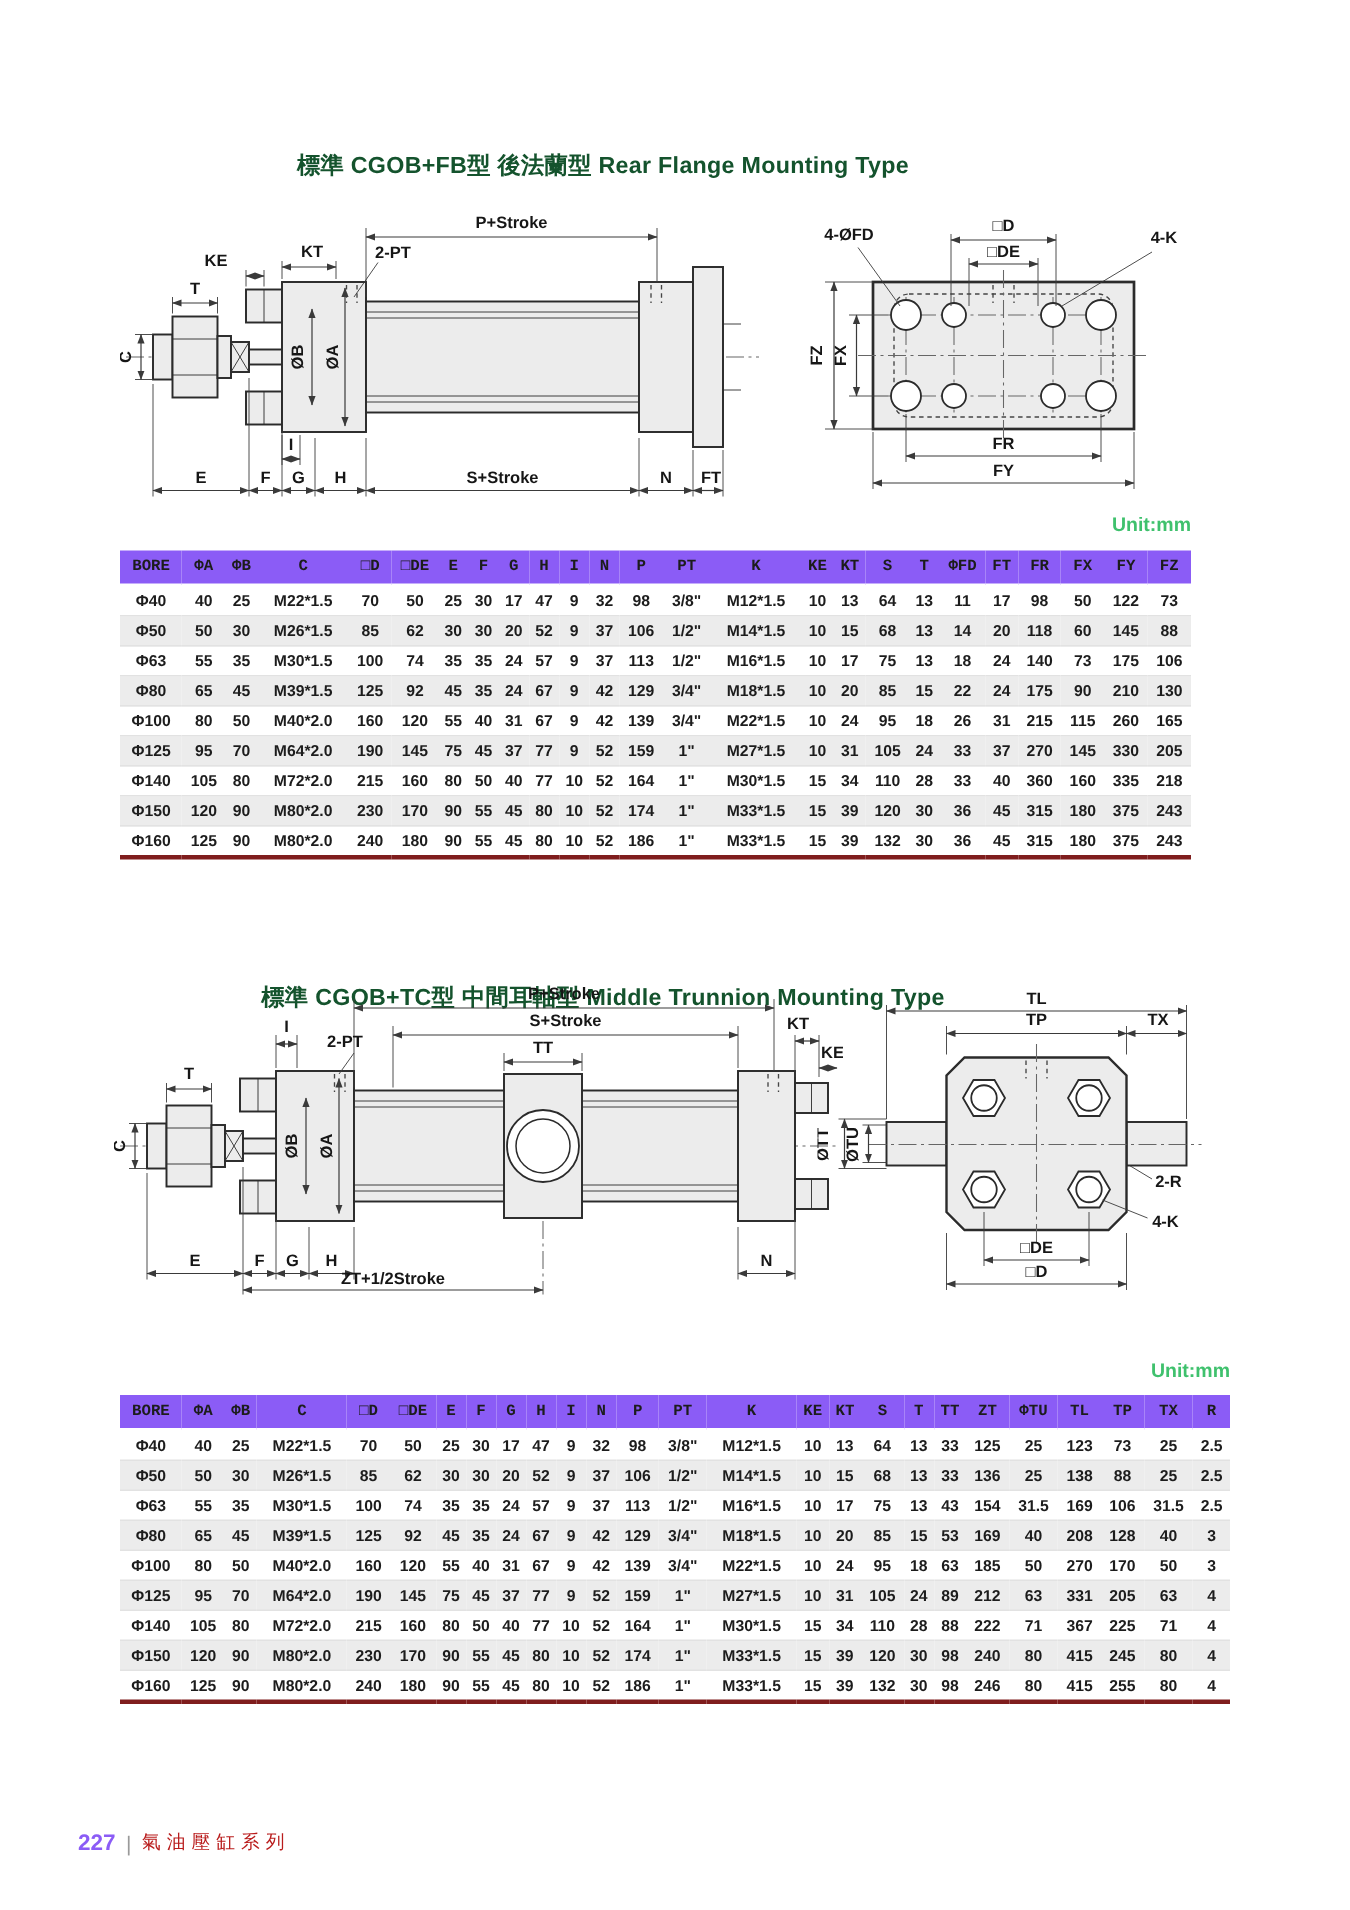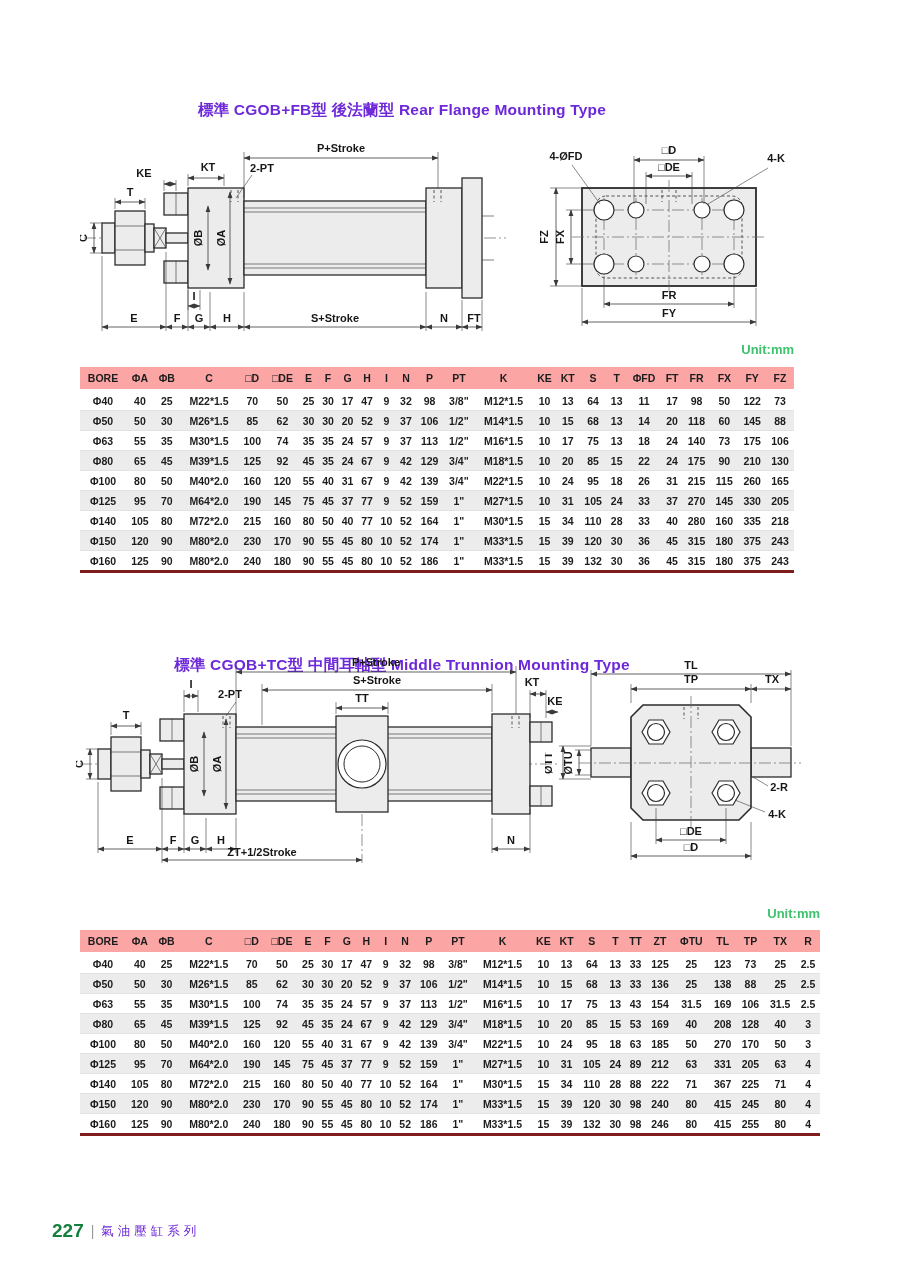--- a/index.html
+++ b/index.html
@@ -1,29 +1,29 @@
 <!DOCTYPE html>
 <html><head>
 <meta charset="utf-8">
 <style>
   * { margin:0; padding:0; box-sizing:border-box; }
   html,body { width:900px; height:1273px; background:#fff; overflow:hidden;
     font-family:"Liberation Sans","DejaVu Sans",sans-serif; position:relative; color:#1c1c1c; }
-  .page-title { position:absolute; width:804px; text-align:center; color:#6d28d9;
+  .page-title { position:absolute; width:804px; text-align:center; color:#14532d;
     font-size:15.5px; font-weight:700; letter-spacing:.2px; }
   #title1 { top:100px; }
   #title2 { top:618px;margin-top:37px; }
   .unit { position:absolute; color:#3fc16d; font-size:13px; font-weight:700; }
   #unit1 { top:342px; right:106px; }
   #unit2 { top:906px; right:80px; }
   .dim-table { position:absolute; left:80px; border-collapse:collapse; table-layout:auto; }
   #table1 { top:367px; width:714px; }
   #table2 { top:930px; width:740px; }
-  .dim-table th { background:#fca5a5; font-size:10.5px; font-weight:700; padding:5px 1px;
-    white-space:nowrap; text-align:center; }
+  .dim-table th { background:#8b5cf6; font-size:10.5px; font-weight:700; padding:5px 1px;
+    white-space:nowrap; text-align:center;font-family:Liberation Mono, monospace; }
   .dim-table td { font-size:10.5px; font-weight:600; text-align:center; padding:3.5px 1px;
     white-space:nowrap; }
   .dim-table thead tr { border-bottom:2px solid #fff; }
   .dim-table tbody tr { border-bottom:1px solid #e2e2e2; }
   .dim-table tbody tr:nth-child(even) { background:#ececec; }
   .dim-table tbody tr:last-child { border-bottom:3px solid #7f1d1d; }
   .drawing { position:absolute; }
   #drawing1 { left:80px; top:138px; }
   #drawing2 { left:538px; top:142px; }
   #drawing3 { left:76px; top:656px; }
@@ -31,23 +31,23 @@
   svg text { font-size:11px; font-weight:700; fill:#161616; text-anchor:middle; }
   .body-fill { fill:#ececec; stroke:#2b2b2b; stroke-width:1.3; }
   .hole { fill:#fff; stroke:#2b2b2b; stroke-width:1.2; }
   .body-line { stroke:#2b2b2b; stroke-width:1; fill:none; }
   .thin { stroke:#2b2b2b; stroke-width:.6; fill:none; }
   .cl { stroke:#666; stroke-width:.7; stroke-dasharray:12 3 2 3; fill:none; }
   .dash { stroke:#444; stroke-width:.9; stroke-dasharray:3 2.5; fill:none; }
   .dim { stroke:#3a3a3a; stroke-width:.8; fill:none; }
   .ext { stroke:#3a3a3a; stroke-width:.6; fill:none; }
   #footer { position:absolute; top:1220px; left:52px; display:flex; align-items:center; gap:7px; }
-  #page-num { color:#15803d; font-weight:700; font-size:19px; }
+  #page-num { color:#8b5cf6; font-weight:700; font-size:15px; }
   #footer-div { color:#9a9a9a; font-size:14px; font-weight:300; }
-  #footer-series { color:#6d28d9; font-size:12.5px; letter-spacing:4px; }
+  #footer-series { color:#b91c1c; font-size:12.5px; letter-spacing:4px; }
 </style>
 </head>
 <body>
 
 <div class="page-title" id="title1">標準 CGOB+FB型 後法蘭型 Rear Flange Mounting Type</div>
 
 <svg class="drawing" id="drawing1" width="448" height="200" viewBox="-8 0 448 200">
   <defs>
     <marker id="ar1" markerWidth="9" markerHeight="8" refX="7.5" refY="4" orient="auto-start-reverse">
       <path d="M0,1 L8,4 L0,7 z" fill="#3a3a3a"></path>
@@ -409,21 +409,21 @@
         <td>52</td>
         <td>164</td>
         <td>1"</td>
         <td>M30*1.5</td>
         <td>15</td>
         <td>34</td>
         <td>110</td>
         <td>28</td>
         <td>33</td>
         <td>40</td>
-        <td>280</td>
+        <td>360</td>
         <td>160</td>
         <td>335</td>
         <td>218</td>
       </tr>
       <tr>
         <td>Φ150</td>
         <td>120</td>
         <td>90</td>
         <td>M80*2.0</td>
         <td>230</td>

